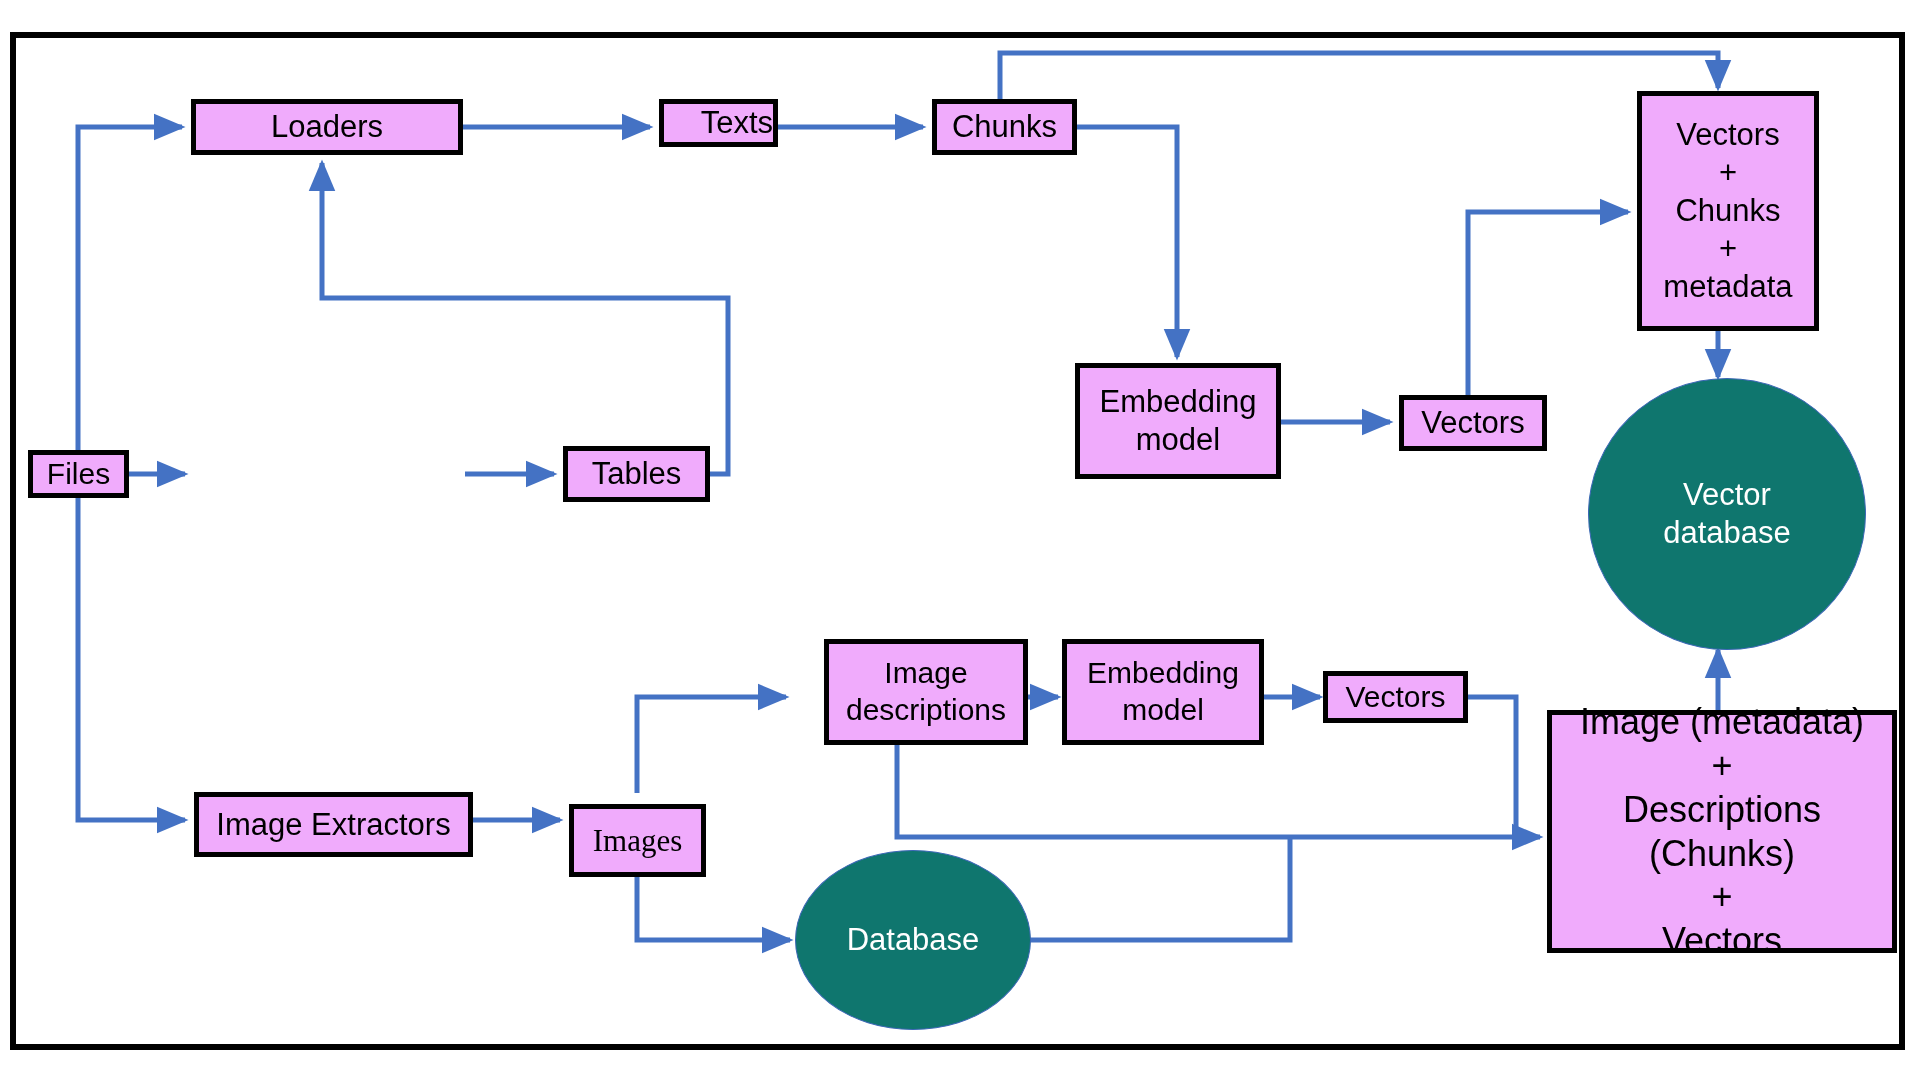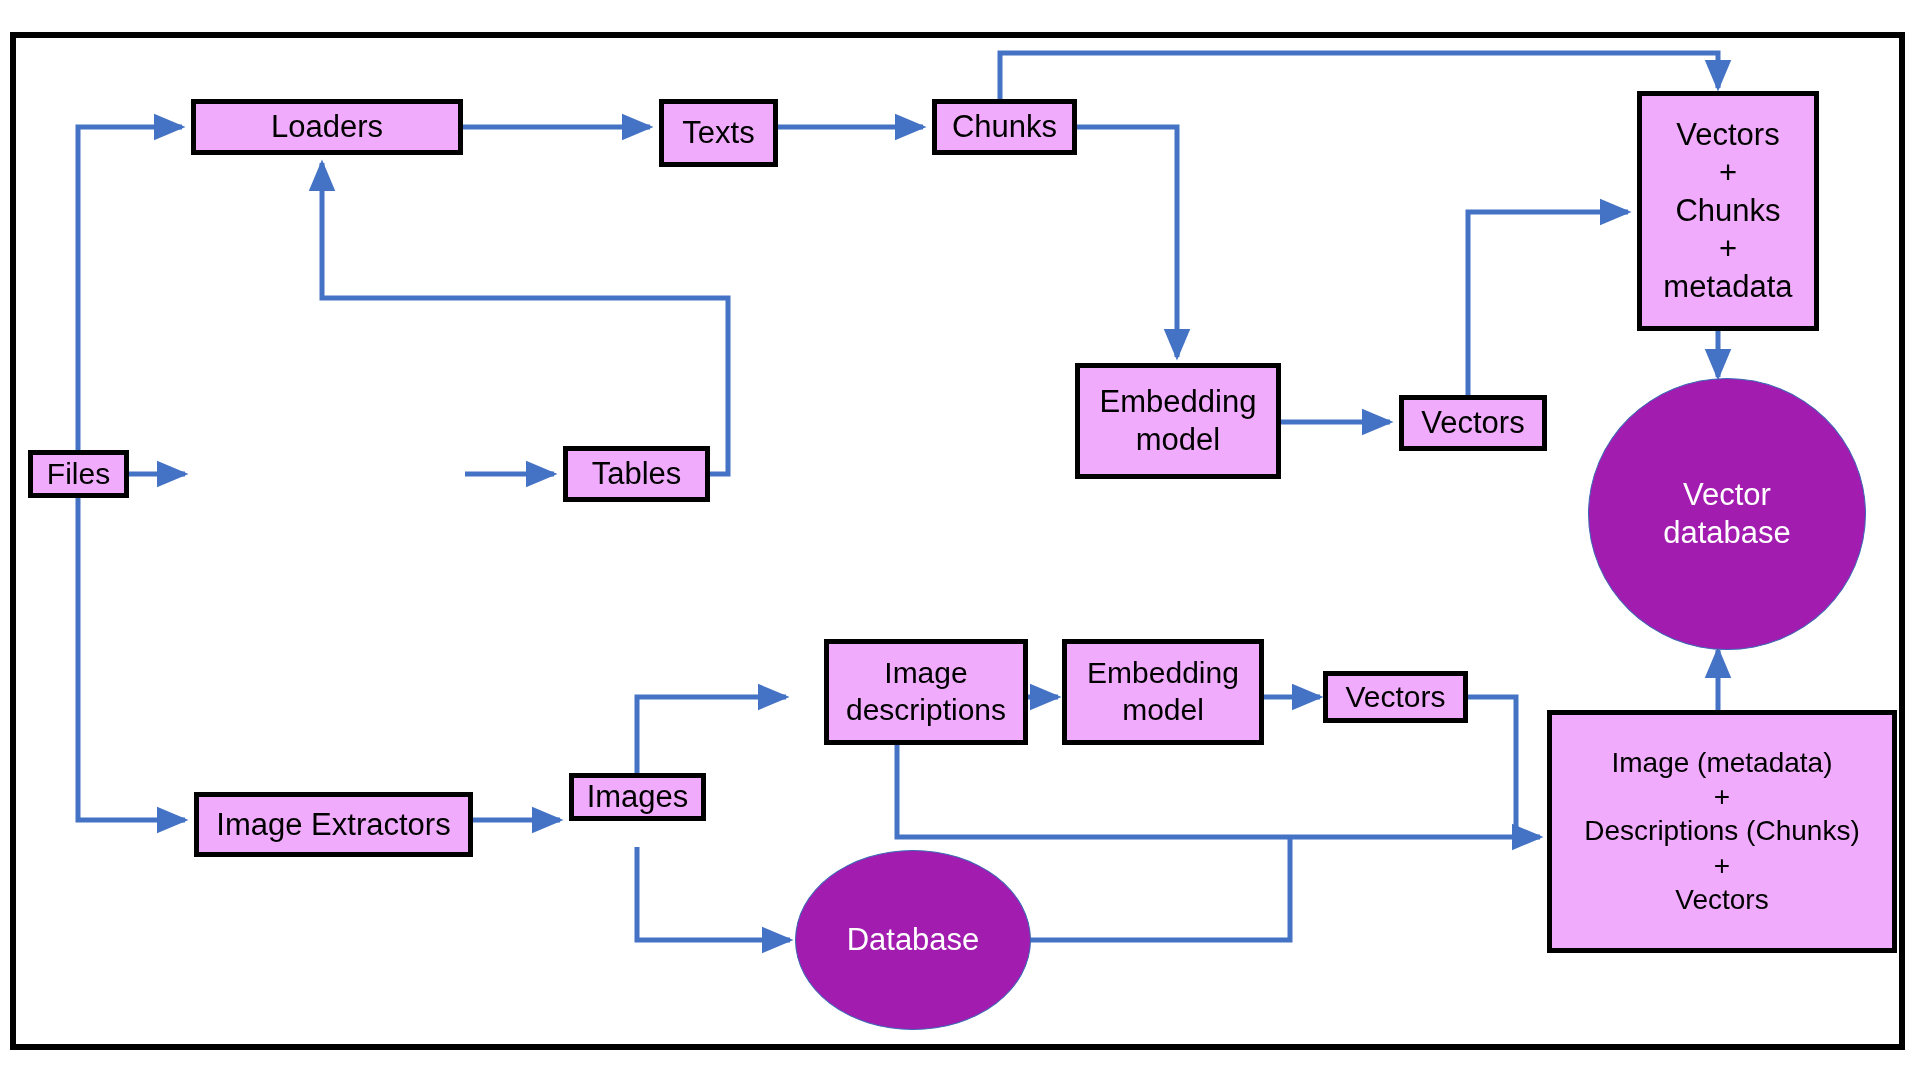--- a/index.html
+++ b/index.html
@@ -2,22 +2,22 @@
 <html><head>
 <meta charset="utf-8">
 <style>
   html,body{margin:0;padding:0;background:#ffffff;}
   body{width:1920px;height:1080px;overflow:hidden;font-family:"Liberation Sans",sans-serif;}
   #canvas{position:relative;width:1920px;height:1080px;background:#ffffff;}
   #frame{position:absolute;left:10px;top:32px;width:1895px;height:1018px;border:6px solid #000000;box-sizing:border-box;background:#ffffff;}
   svg#wires{position:absolute;left:0;top:0;width:1920px;height:1080px;pointer-events:none;}
   .node{position:absolute;box-sizing:border-box;display:flex;align-items:center;justify-content:center;text-align:center;background:#f0abfc;border:5px solid #000000;color:#000000;line-height:1.22;}
   .node span{display:block;width:100%;}
-  .ell{position:absolute;box-sizing:border-box;display:flex;align-items:center;justify-content:center;text-align:center;background:#a21caf;border:1px solid #3b67b5;border-radius:50%;color:#ffffff;line-height:1.22;}
-  .f28{font-size:28px;}
+  .ell{position:absolute;box-sizing:border-box;display:flex;align-items:center;justify-content:center;text-align:center;background:#0f766e;border:1px solid #3b67b5;border-radius:50%;color:#ffffff;line-height:1.22;}
+  .f28{font-size:36px;}
   .f30{font-size:30px;}
   .f31{font-size:31px;}
   .stk{white-space:pre-line;}
 </style>
 </head>
 <body>
 
 <div id="canvas">
 
   <div id="frame"></div>
@@ -75,21 +75,21 @@
   </svg>
 
   <div class="node f30" style="left:28px;top:450px;width:101px;height:48px;">
     <span class="stk">Files</span>
   </div>
 
   <div class="node f31" style="left:191px;top:99px;width:272px;height:56px;">
     <span class="stk">Loaders</span>
   </div>
 
-  <div class="node f31" style="left:659px;top:99px;width:119px;height:68px;">
+  <div class="node f31" style="left:659px;top:99px;width:119px;height:48px;text-align:right;">
     <span class="stk">Texts</span>
   </div>
 
   <div class="node f31" style="left:932px;top:99px;width:145px;height:56px;">
     <span class="stk">Chunks</span>
   </div>
 
 
   <div class="node f31" style="left:563px;top:446px;width:147px;height:56px;">
     <span class="stk">Tables</span>
@@ -114,21 +114,21 @@
 
   <div class="ell f31" style="left:1588px;top:378px;width:278px;height:272px;">
     <span class="stk">Vector
 database</span>
   </div>
 
   <div class="node f31" style="left:194px;top:792px;width:279px;height:65px;">
     <span class="stk">Image Extractors</span>
   </div>
 
-  <div class="node f31" style="left:569px;top:773px;width:137px;height:48px;">
+  <div class="node f31" style="left:569px;top:804px;width:137px;height:73px;font-family:Liberation Serif, serif;">
     <span class="stk">Images</span>
   </div>
 
   <div class="node f30" style="left:795px;top:639px;width:204px;height:106px;margin-left:29px;">
     <span class="stk">Image
 descriptions</span>
   </div>
 
   <div class="node f30" style="left:1062px;top:639px;width:202px;height:106px;">
     <span class="stk">Embedding

